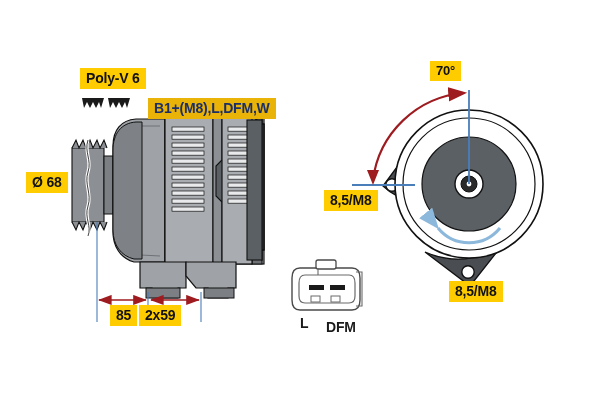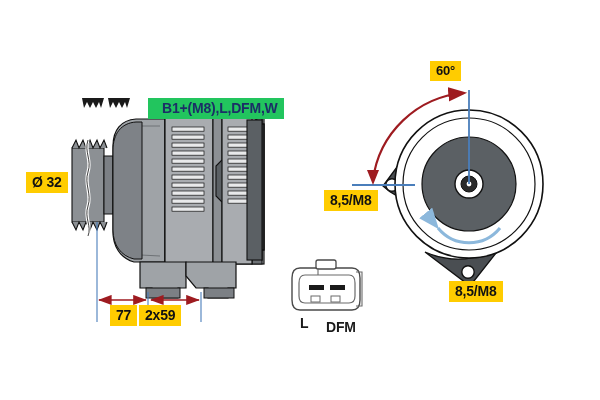--- a/index.html
+++ b/index.html
@@ -30,23 +30,23 @@
     line-height: 1;
     letter-spacing: -0.2px;
   }
   .lbl-yellow {
     background: #FFCC00;
     color: #111111;
     padding: 3px 6px 4px 6px;
     font-size: 14px;
   }
   .lbl-blue {
-    background: #22c55e;
+    background: #eab308;
     color: #1b2f66;
-    padding: 3px 6px 4px 14px;
+    padding: 3px 6px 4px 6px;
     font-size: 14px;
   }
   .lbl-plain {
     color: #1a1a1a;
     font-size: 14px;
     font-weight: bold;
   }
   .lbl-deg {
     font-size: 13px;
   }
@@ -252,30 +252,31 @@
 
       <path d="M379,170 L373,185 L367,170 Z" fill="#9E1B20"></path>
     </g>
 
     <g fill="#1a1a1a">
       <path d="M82,98 L104,98 L101,108 L99,102 L96,108 L93,102 L90,108 L87,102 L84,108 Z"></path>
       <path d="M108,98 L130,98 L127,108 L125,102 L122,108 L119,102 L116,108 L113,102 L110,108 Z"></path>
     </g>
   </svg>
 
+  <div class="lbl lbl-yellow" style="left:80px; top:68px;">Poly-V 6</div>
 
   <div class="lbl lbl-blue" style="left:148px; top:98px;">B1+(M8),L,DFM,W</div>
 
-  <div class="lbl lbl-yellow" style="left:26px; top:172px;">Ø 32</div>
-
-  <div class="lbl lbl-yellow" style="left:110px; top:305px;">77</div>
+  <div class="lbl lbl-yellow" style="left:26px; top:172px;">Ø 68</div>
+
+  <div class="lbl lbl-yellow" style="left:110px; top:305px;">85</div>
 
   <div class="lbl lbl-yellow" style="left:139px; top:305px;">2x59</div>
 
-  <div class="lbl lbl-yellow lbl-deg" style="left:430px; top:61px;">60°</div>
+  <div class="lbl lbl-yellow lbl-deg" style="left:430px; top:61px;">70°</div>
 
   <div class="lbl lbl-yellow" style="left:324px; top:190px;">8,5/M8</div>
 
   <div class="lbl lbl-yellow" style="left:449px; top:281px;">8,5/M8</div>
 
   <div class="lbl lbl-plain" style="left:300px; top:316px;">L</div>
 
   <div class="lbl lbl-plain" style="left:326px; top:320px;">DFM</div>
 
 </div>

